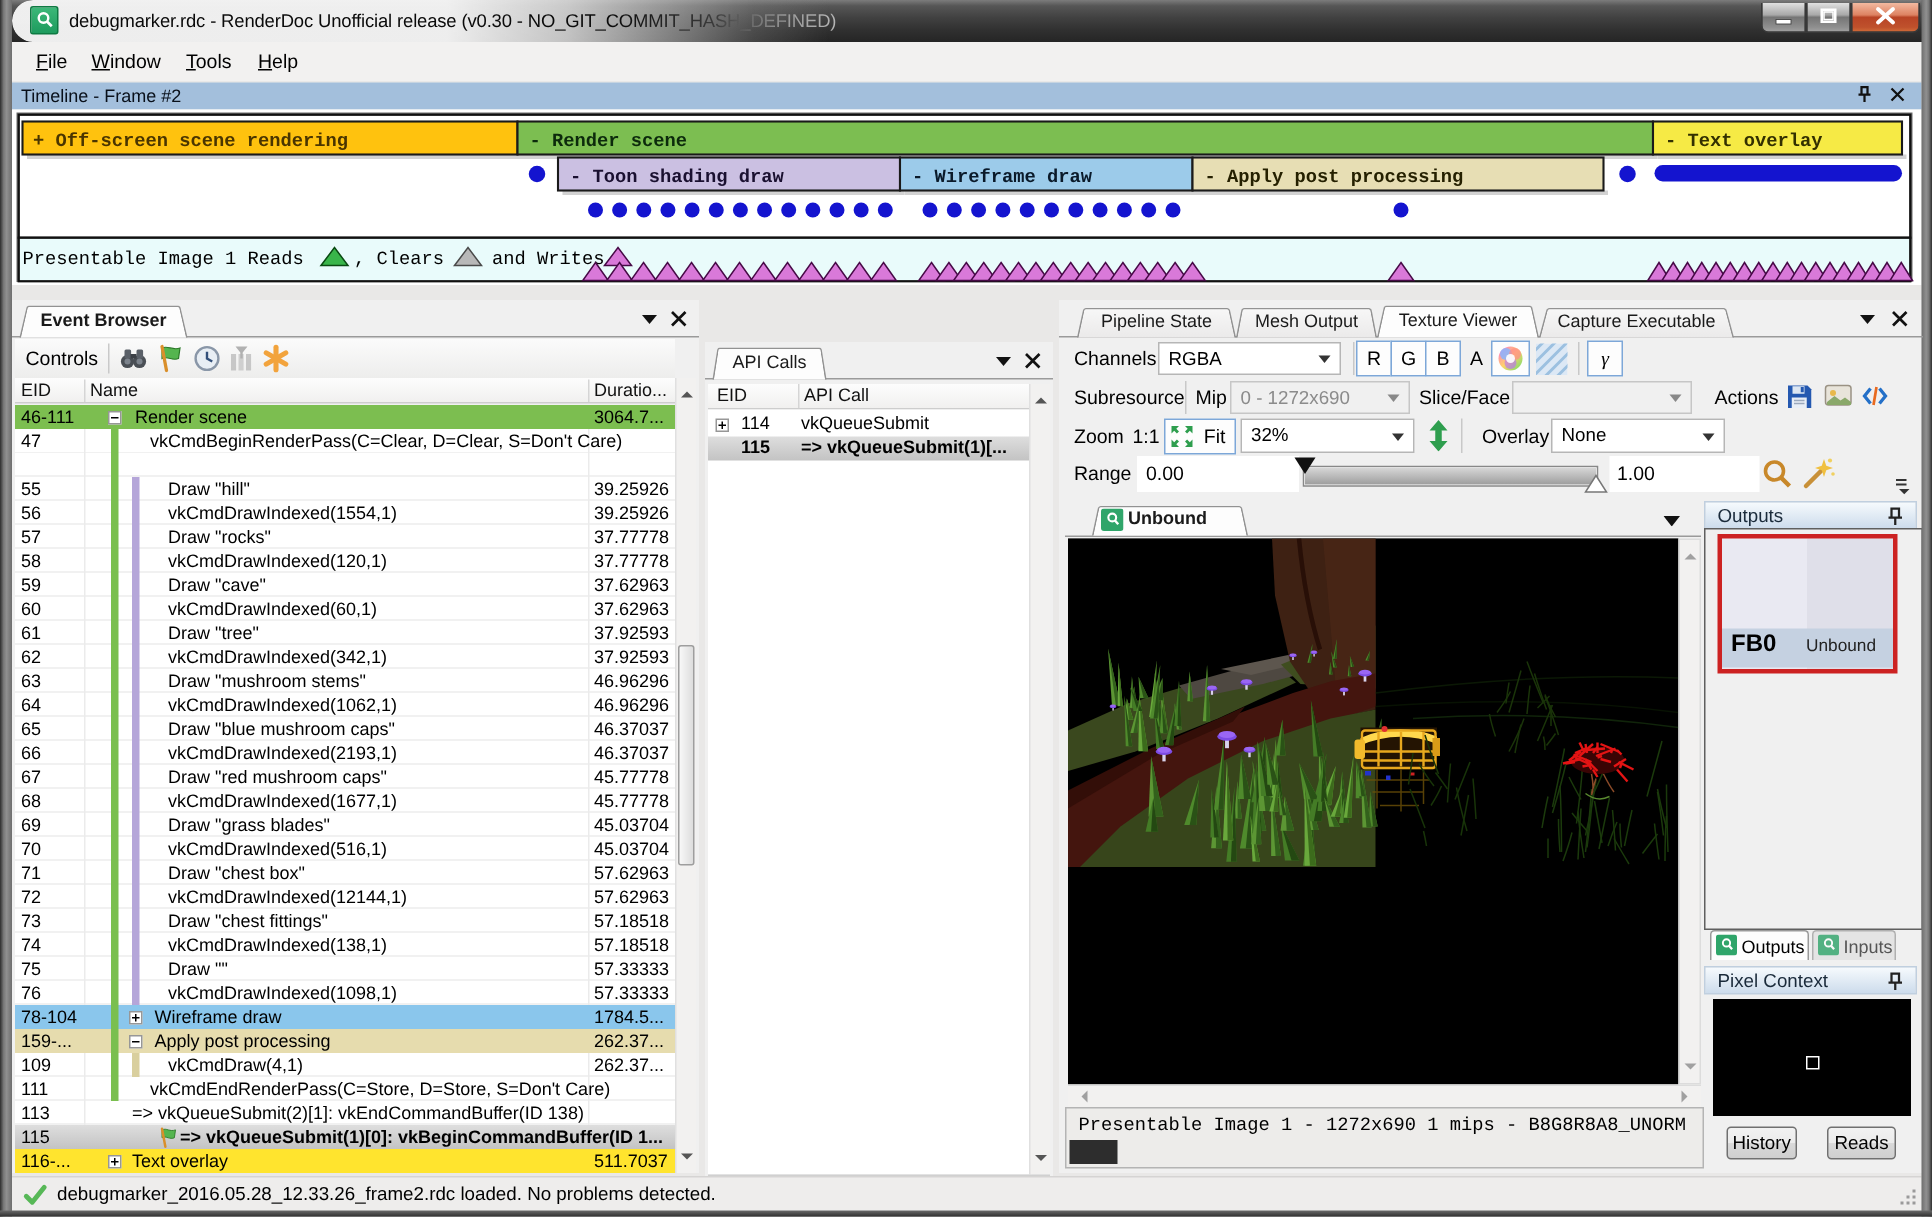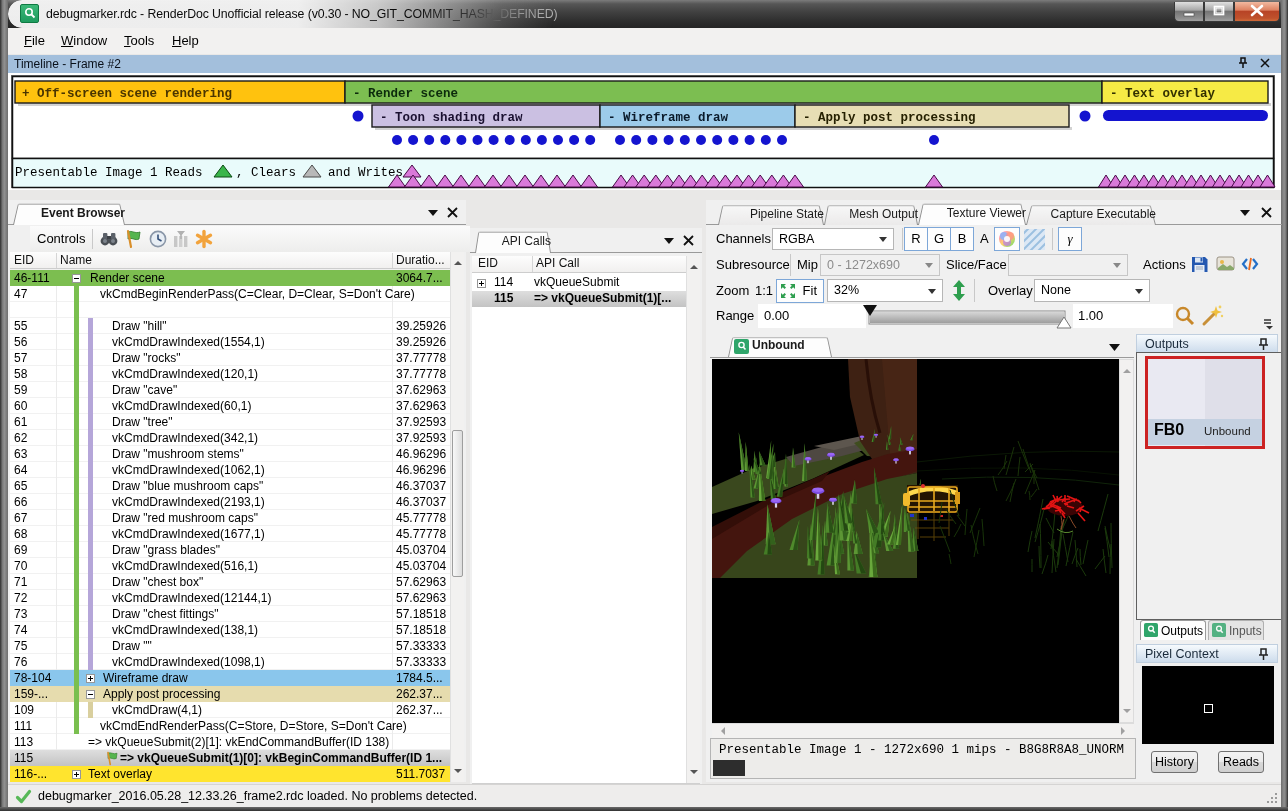--- a/index.html
+++ b/index.html
@@ -29,26 +29,26 @@
 #tlbody { position:absolute; left:8px; top:73px; width:1273px; height:117px; background:#fff; }
 #statusbar { position:absolute; left:8px; top:784px; width:1273px; height:23px; background:#eeedec; border-top:1px solid #d5d4d3; font-size:12.5px; color:#000; }
 .mono { font-family:"Liberation Mono", monospace; }
 
 .panel { position:absolute; background:#f0f0f0; }
 .tabrow { position:absolute; left:0; top:0; right:0; height:25px; }
 .ptab { position:absolute; top:3px; height:22px; font-size:12px; color:#1a1a1a; z-index:2;}
 .ptab .shape { position:absolute; inset:0; background:linear-gradient(#f7f7f7,#ebeaea); border:1px solid #929292; border-bottom:none; border-radius:2px 2px 0 0; transform:perspective(60px) rotateX(14deg); transform-origin:bottom; }
 .ptab.active .shape { background:#fdfdfd; }
 .ptab.active { top:1px; height:24px; z-index:3; }
-.ptab .lab { position:relative; display:block; text-align:right; margin-top:4px; }
+.ptab .lab { position:relative; display:block; text-align:center; margin-top:4px; }
 .ptab.active .lab { font-weight:bold; margin-top:5px;}
 .tabbase { position:absolute; left:0; right:0; top:24px; height:1px; background:#9a9a9a; z-index:1; }
 
 #eb { left:8px; top:200px; width:458px; height:582px; }
-#ebtools { position:absolute; left:2px; top:26px; width:440px; height:26px; background:linear-gradient(#fbfbfb,#ededec); font-size:13px; color:#000;margin-left:20px;}
+#ebtools { position:absolute; left:2px; top:26px; width:440px; height:26px; background:linear-gradient(#fbfbfb,#ededec); font-size:13px; color:#000;}
 #ebhdr { position:absolute; left:2px; top:52px; width:440px; height:17px; background:linear-gradient(#fdfdfd,#f1f0ef); border-bottom:1px solid #cdcdcd; font-size:12px; color:#111; }
 #ebhdr span { position:absolute; top:1px; }
 #ebrows { position:absolute; left:2px; top:70px; width:440px; height:512px; background:repeating-linear-gradient(180deg,#fff 0px,#fff 15px,#f1f1f1 15px,#f1f1f1 16px); overflow:hidden; }
 .ebrow { position:absolute; left:0; width:440px; height:16px; font-size:12px; color:#000; white-space:nowrap; }
 .ebrow .eid { position:absolute; left:4px; top:1px; }
 .ebrow .nm  { position:absolute; top:1px; }
 .ebrow .nm.b { font-weight:bold; }
 .ebrow .dur { position:absolute; left:386px; top:1px; }
 .exp { position:absolute; top:3.5px; width:9px; height:9px; border:1px solid #979797; background:#fff; }
 .exp i { position:absolute; left:1px; top:3px; width:5px; height:1px; background:#000; }

